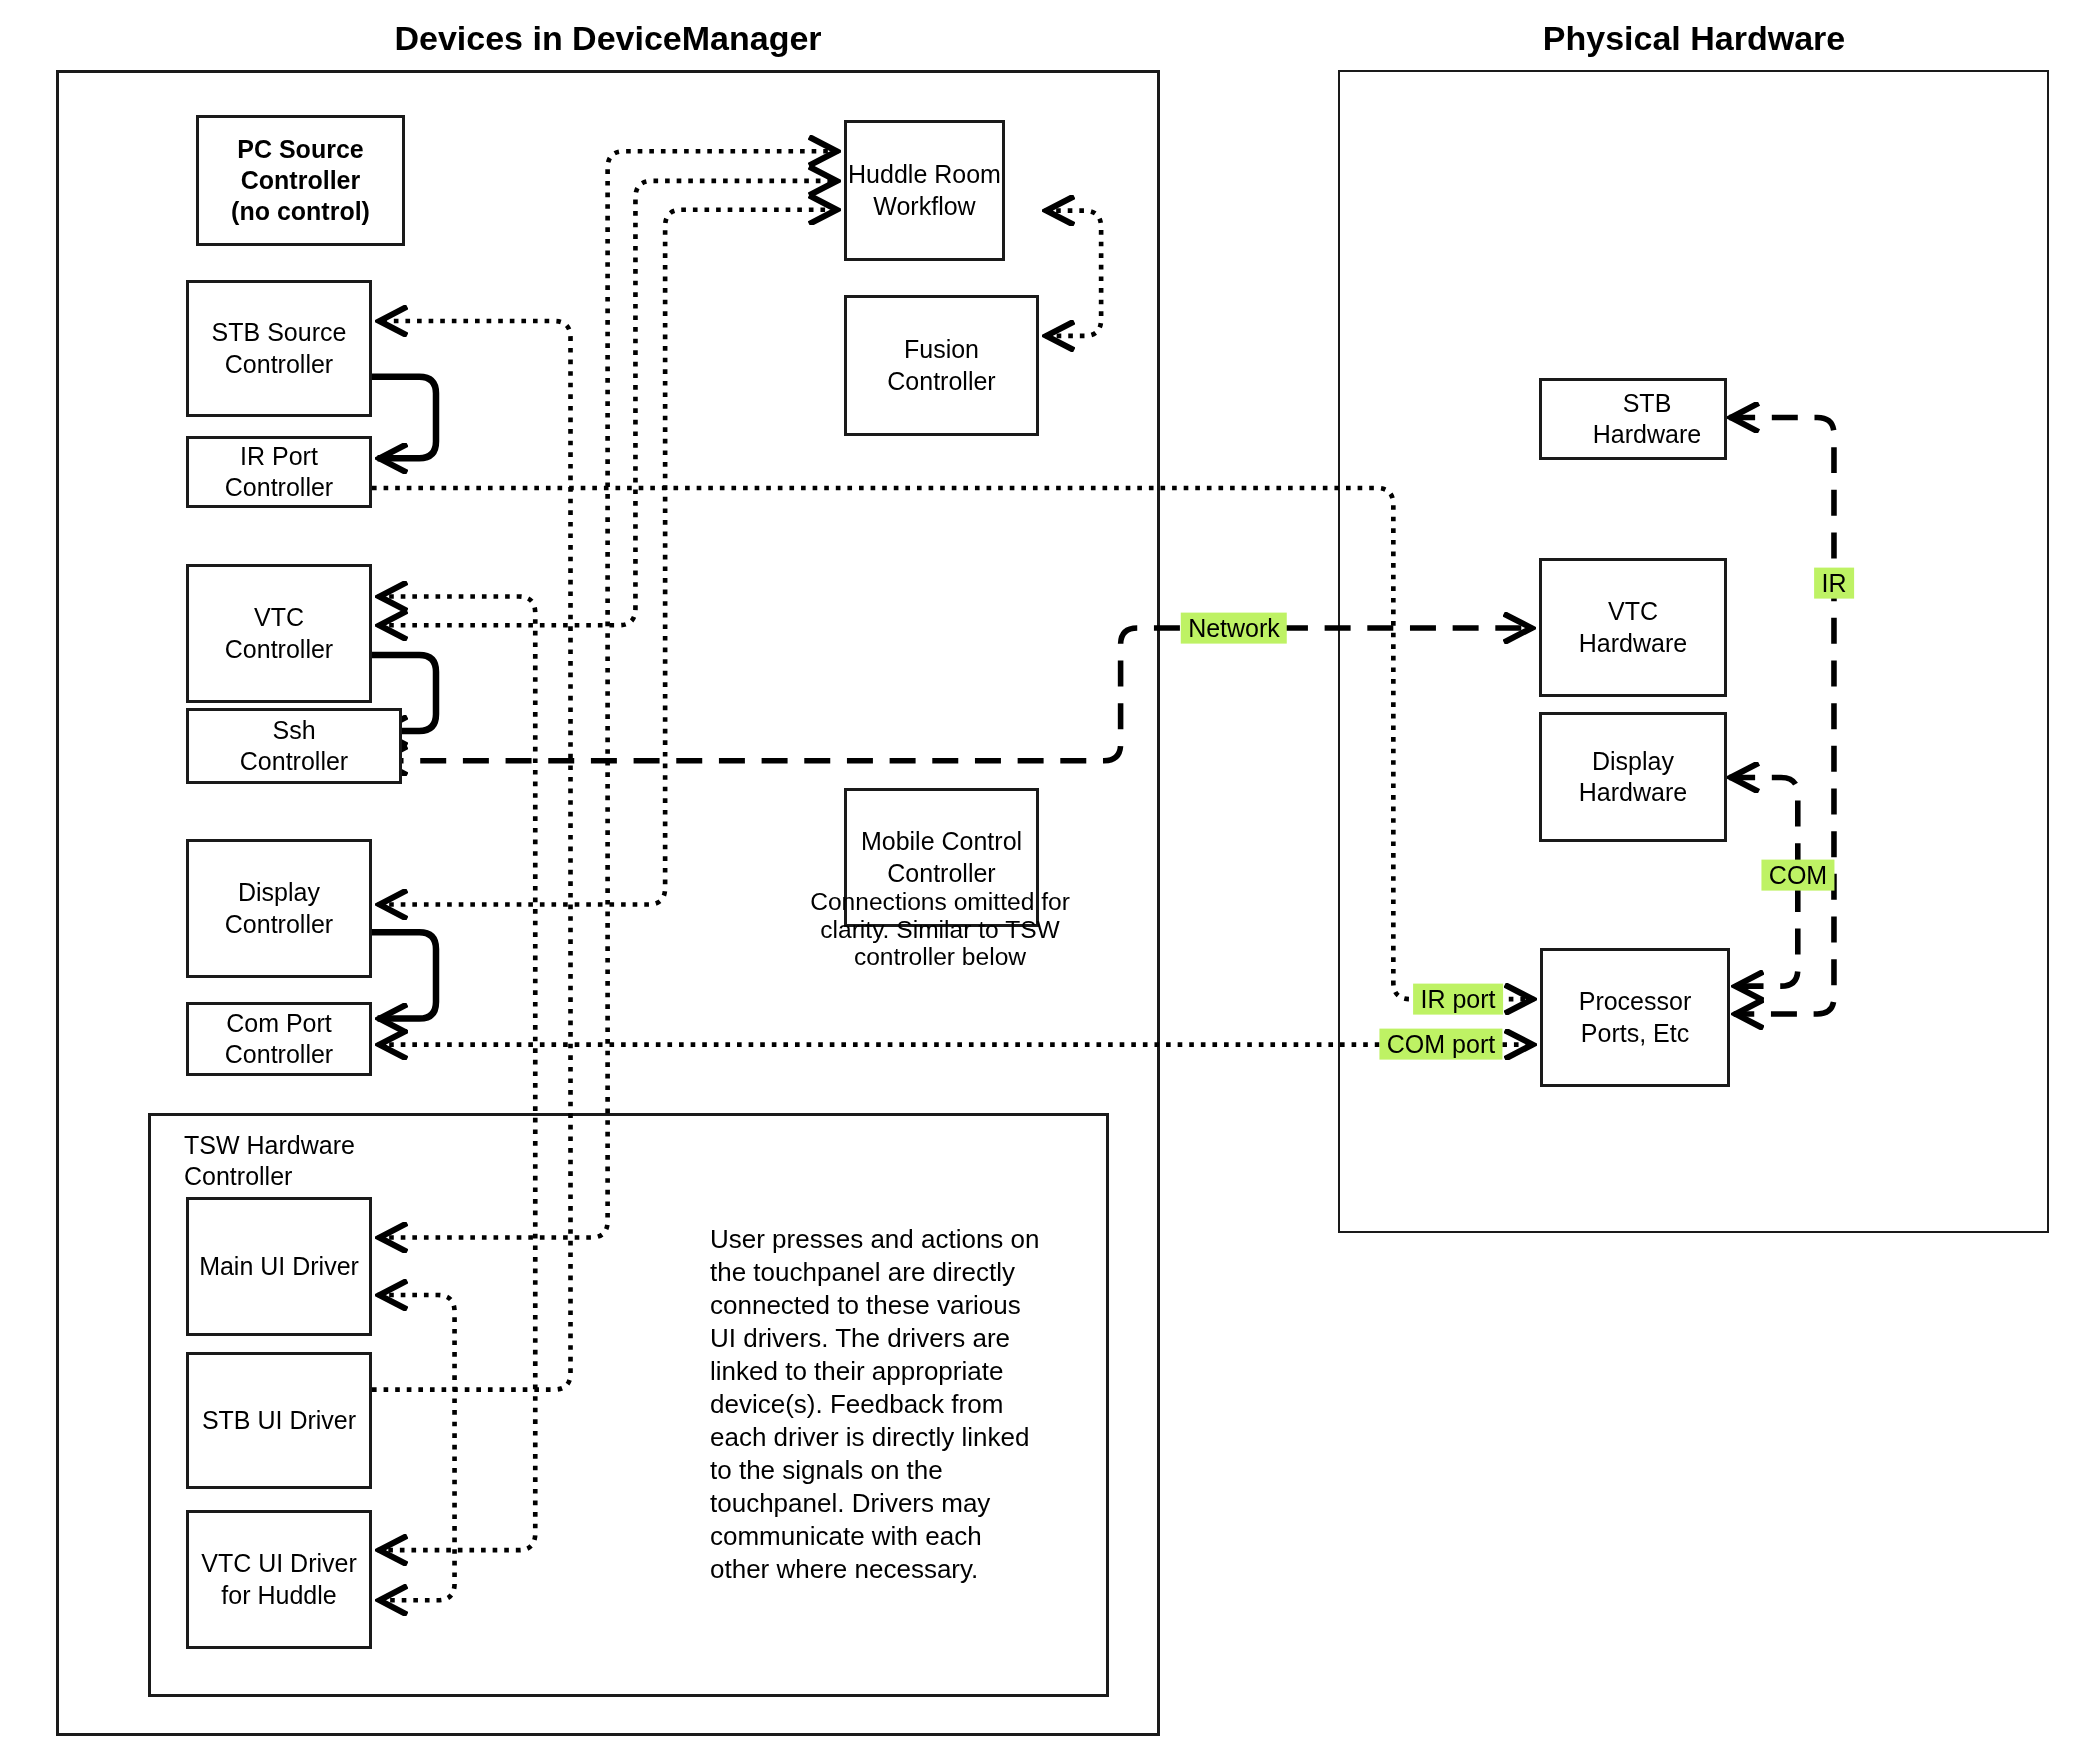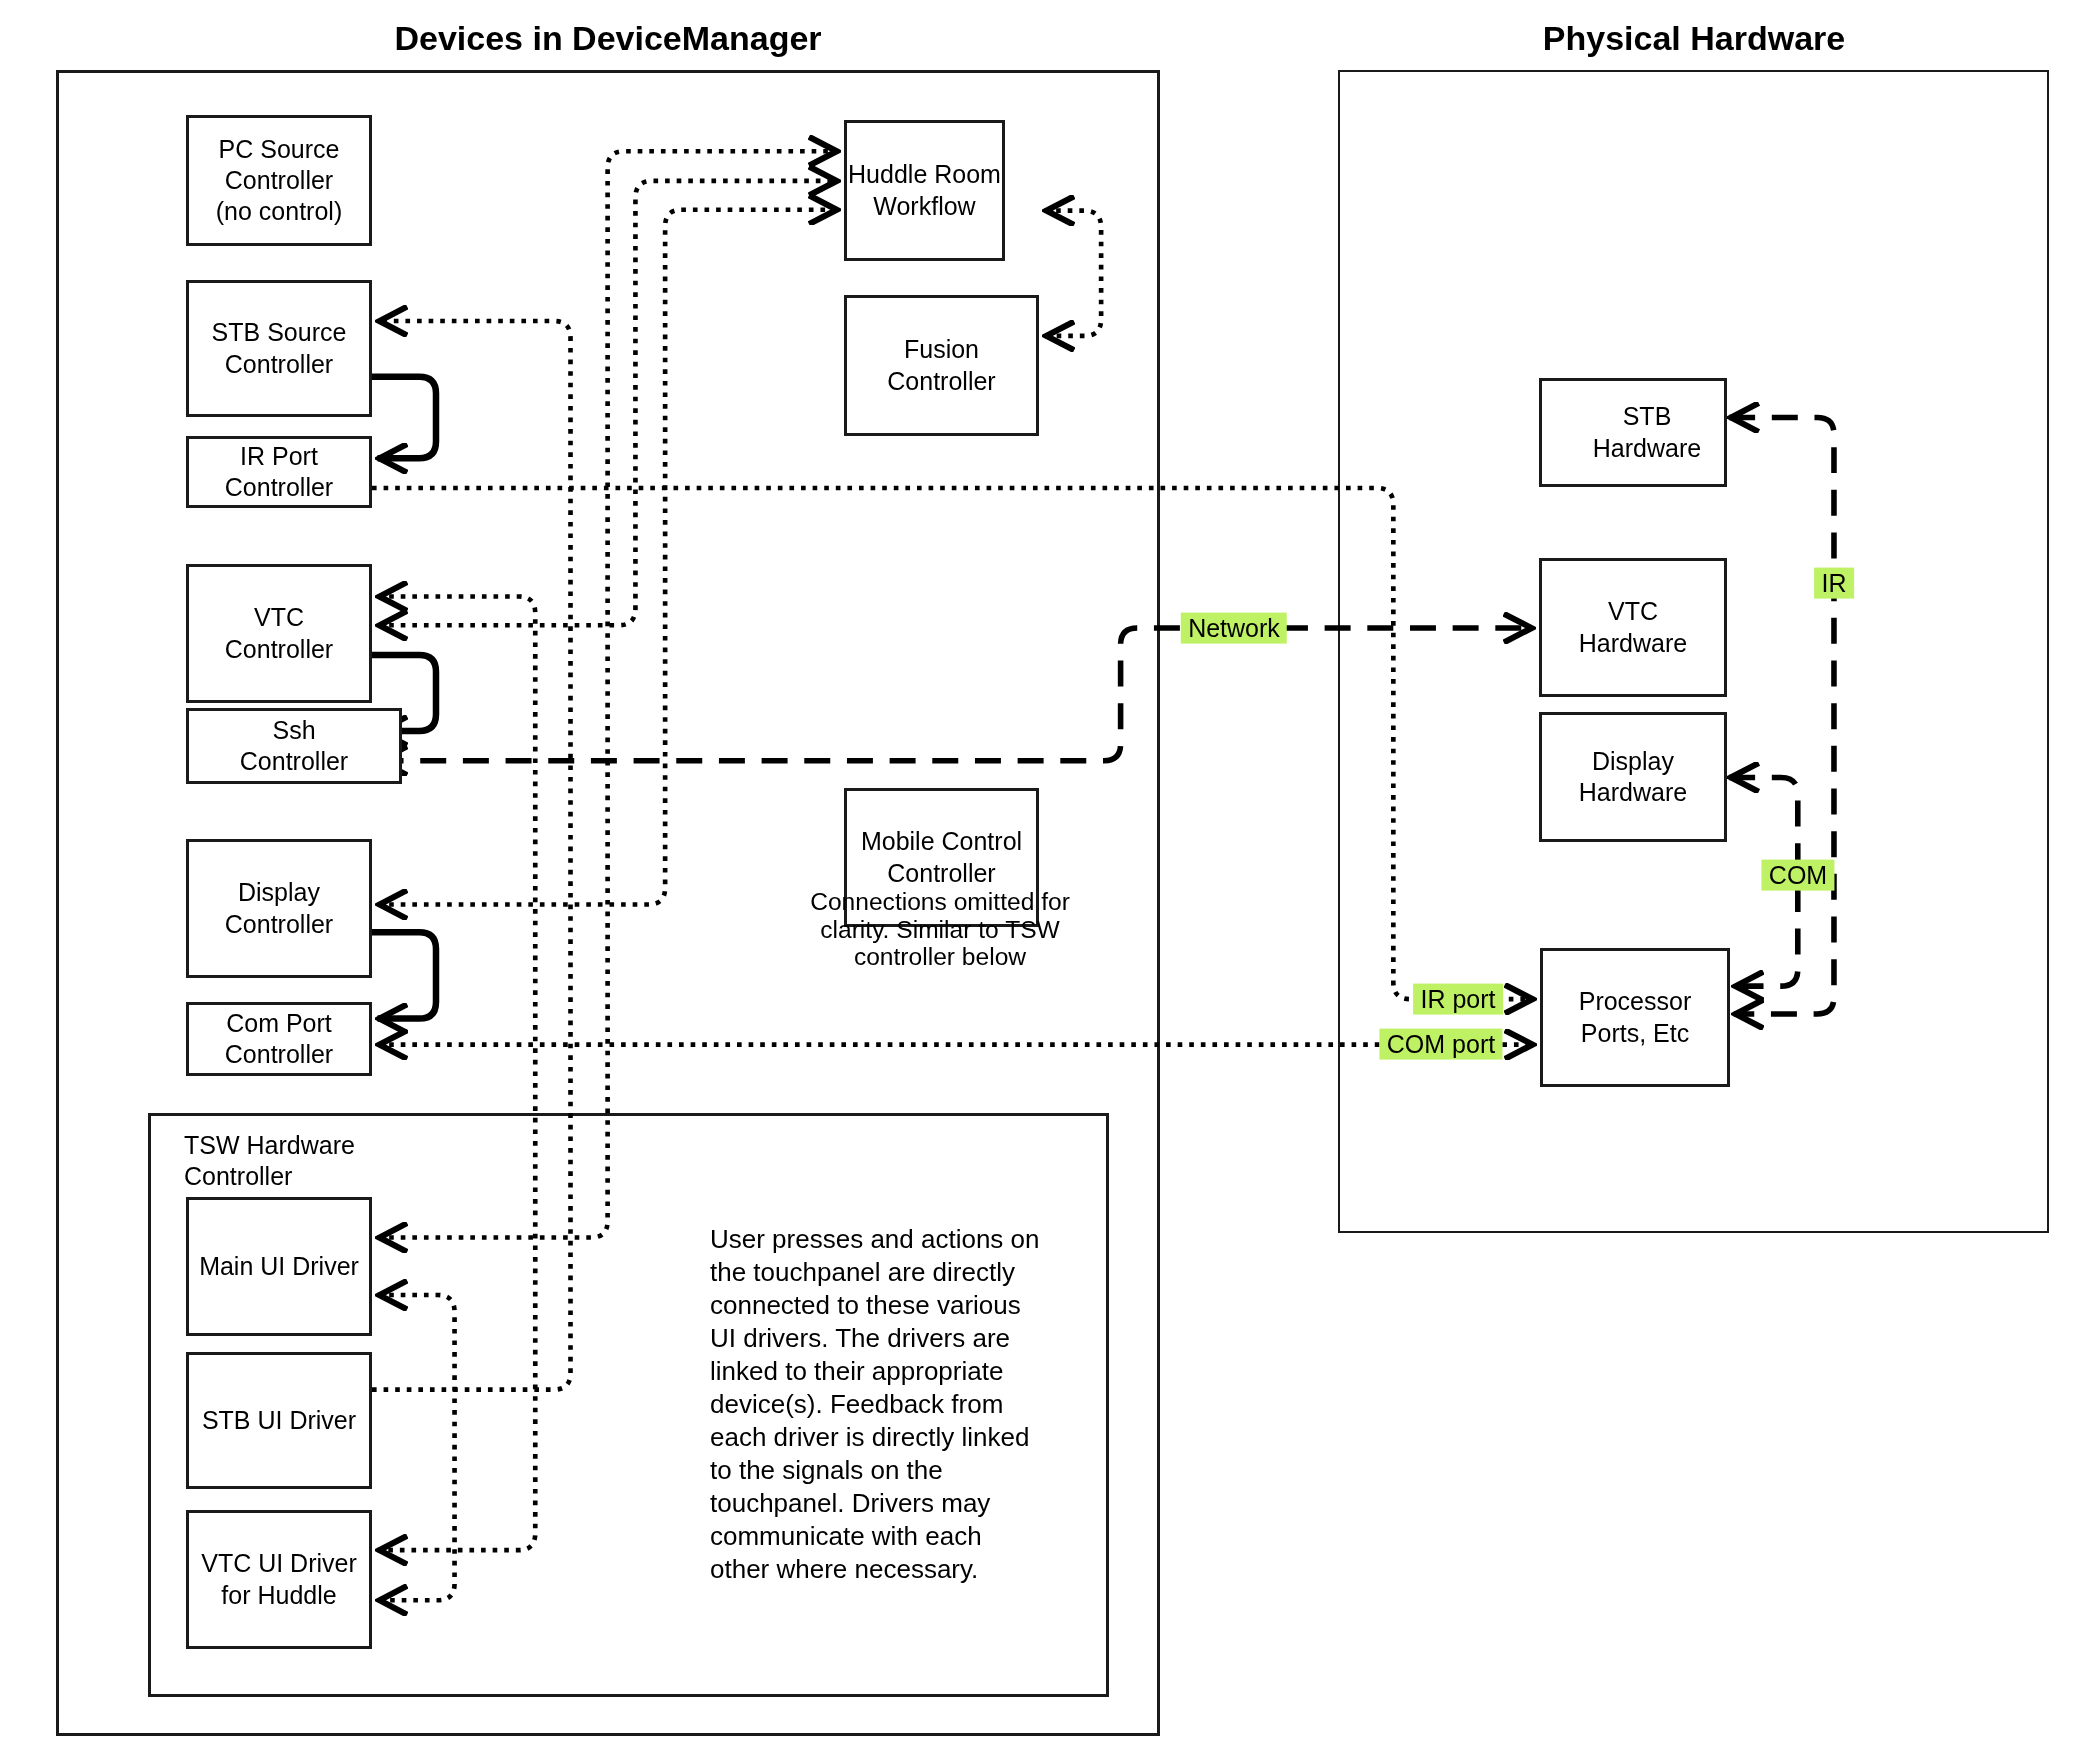--- a/index.html
+++ b/index.html
@@ -58,21 +58,21 @@
 
   <div class="title" style="left:608px;top:18.6px;">Devices in DeviceManager</div>
   <div class="title" style="left:1694px;top:18.6px;">Physical Hardware</div>
 
   <div class="container" style="left:56px;top:70px;width:1104px;height:1666px;"></div>
   <div class="container thin" style="left:1338px;top:70px;width:711px;height:1163px;"></div>
   <div class="container" style="left:148px;top:1113px;width:961px;height:584px;"></div>
   <div class="freetext tsw-label" style="left:184px;top:1130px;">TSW Hardware
 Controller</div>
 
-  <div class="node" style="left:186px;top:115px;width:186px;height:131px;">PC Source
+  <div class="node" style="left:196px;top:115px;width:209px;height:131px;font-weight:bold;">PC Source
 Controller
 (no control)</div>
   <div class="node" style="left:186px;top:280px;width:186px;height:137px;">STB Source
 Controller</div>
   <div class="node" style="left:186px;top:436px;width:186px;height:72px;">IR Port
 Controller</div>
   <div class="node" style="left:186px;top:564px;width:186px;height:139px;">VTC
 Controller</div>
   <div class="node" style="left:186px;top:708px;width:216px;height:76px;">Ssh
 Controller</div>
@@ -101,21 +101,21 @@
 connected to these various
 UI drivers.  The drivers are
 linked to their appropriate
 device(s). Feedback from
 each driver is directly linked
 to the signals on the
 touchpanel. Drivers may
 communicate with each
 other where necessary.</div>
 
-  <div class="node" style="left:1539px;top:378px;width:188px;height:109px;padding-left:28px;">STB
+  <div class="node" style="left:1539px;top:378px;width:188px;height:82px;padding-left:28px;">STB
 Hardware</div>
   <div class="node" style="left:1539px;top:558px;width:188px;height:139px;">VTC
 Hardware</div>
   <div class="node" style="left:1539px;top:712px;width:188px;height:130px;">Display
 Hardware</div>
   <div class="node" style="left:1540px;top:948px;width:190px;height:139px;">Processor
 Ports, Etc</div>
 
   <div class="edge-label" style="left:1234px;top:628px;">Network</div>
   <div class="edge-label" style="left:1834px;top:583px;">IR</div>

